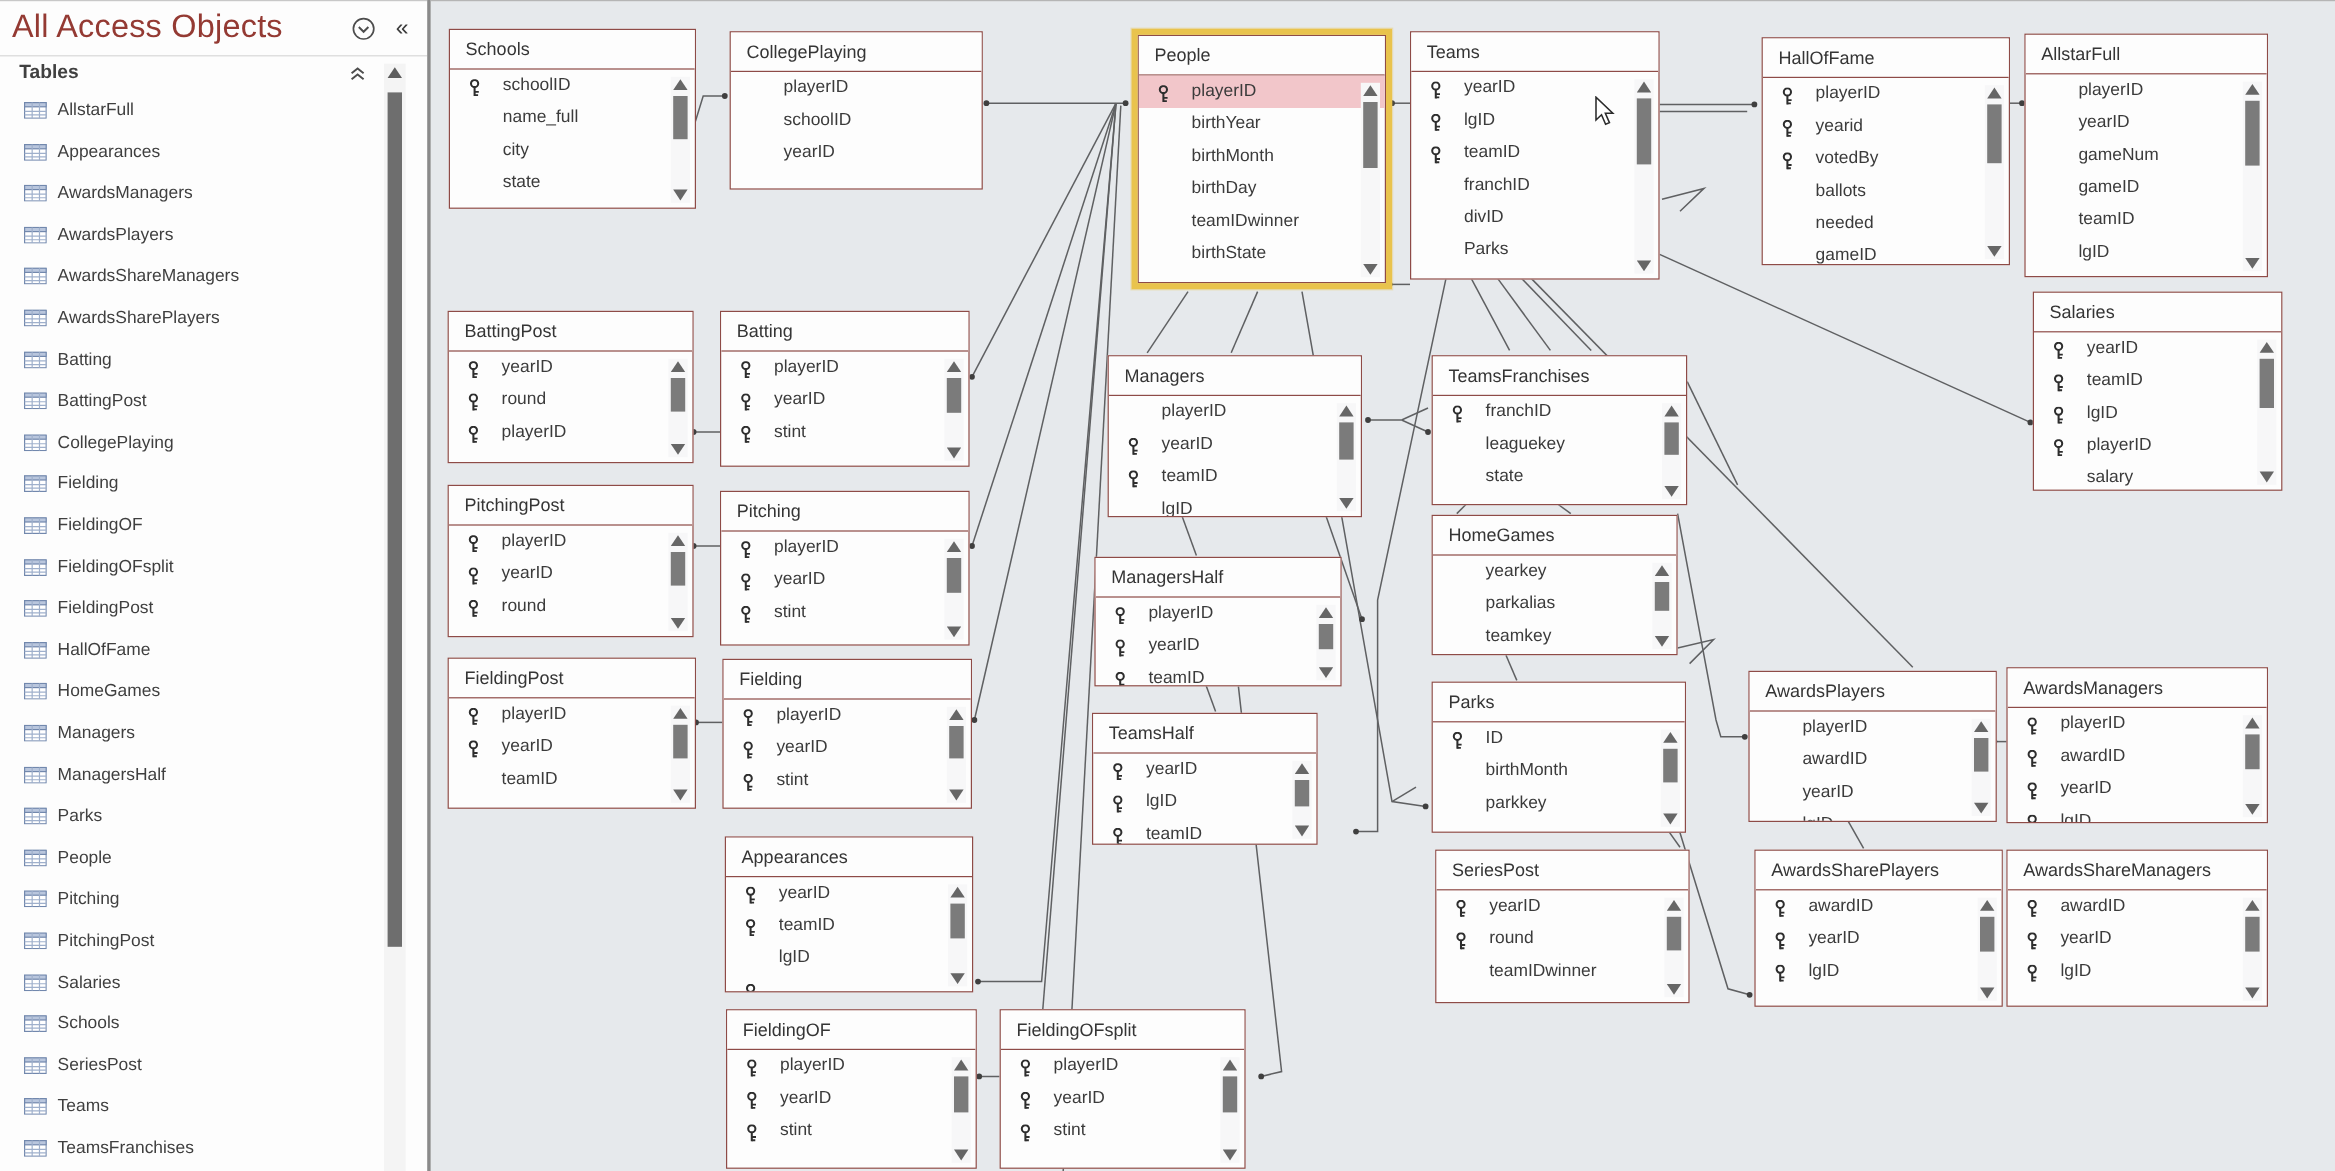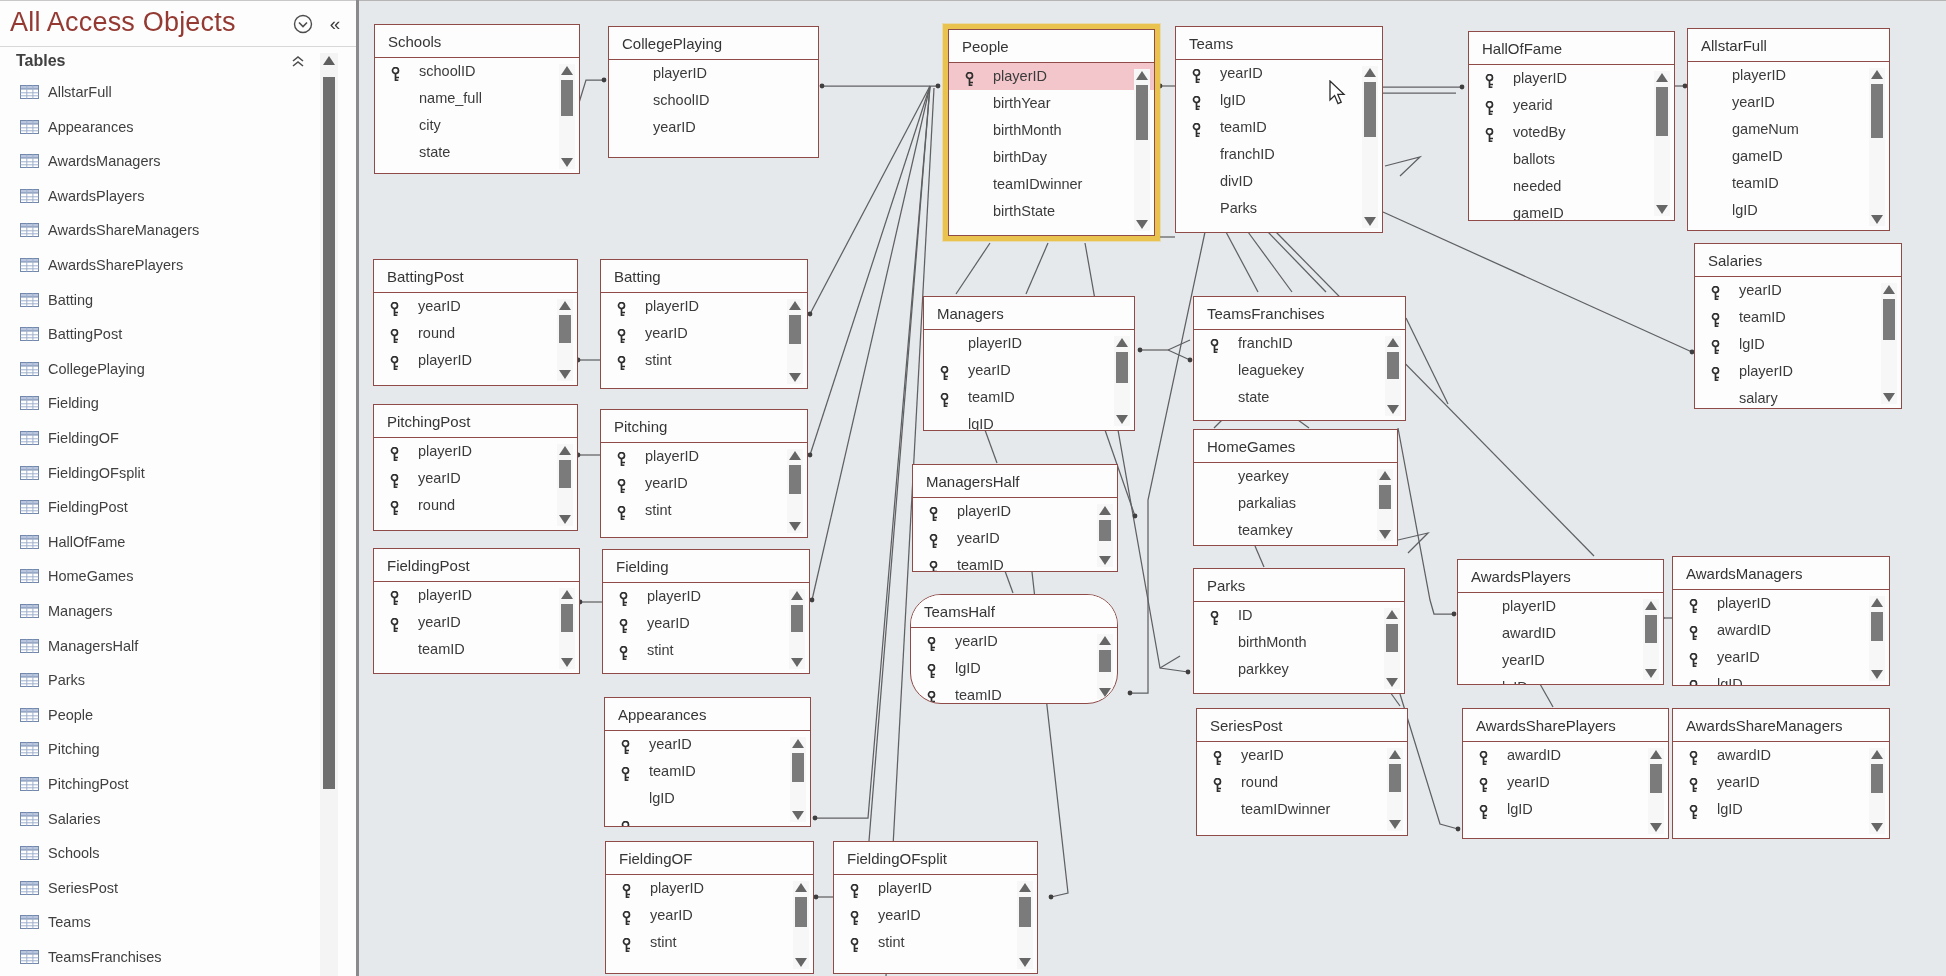--- a/index.html
+++ b/index.html
@@ -791,21 +791,21 @@
               <line x1="5.5" y1="6.6" x2="5.5" y2="14" stroke="#2e2e2e" stroke-width="1.7"></line>
               <line x1="5.5" y1="10.5" x2="9" y2="10.5" stroke="#2e2e2e" stroke-width="1.5"></line>
               <line x1="5.5" y1="13.2" x2="8.4" y2="13.2" stroke="#2e2e2e" stroke-width="1.5"></line>
             </svg></span><span>teamID</span></div>
         <div class="tsb" style="top: 39px; height: 63px;">
           <div class="up"></div>
           <div class="thumb" style="height: 21px;"></div>
           <div class="dn"></div>
         </div>
       </div>
-      <div class="tbl" style="left: 551px; top: 593px; width: 208px; height: 110px; border-radius: 31px;">
+      <div class="tbl" style="left: 551px; top: 593px; width: 188px; height: 110px;">
         <div class="ttl">TeamsHalf</div>
         <div class="row"><span class="key"><svg width="11" height="15" viewBox="0 0 11 15">
               <circle cx="5.5" cy="3.6" r="3" fill="none" stroke="#2e2e2e" stroke-width="1.7"></circle>
               <line x1="5.5" y1="6.6" x2="5.5" y2="14" stroke="#2e2e2e" stroke-width="1.7"></line>
               <line x1="5.5" y1="10.5" x2="9" y2="10.5" stroke="#2e2e2e" stroke-width="1.5"></line>
               <line x1="5.5" y1="13.2" x2="8.4" y2="13.2" stroke="#2e2e2e" stroke-width="1.5"></line>
             </svg></span><span>yearID</span></div>
         <div class="row"><span class="key"><svg width="11" height="15" viewBox="0 0 11 15">
               <circle cx="5.5" cy="3.6" r="3" fill="none" stroke="#2e2e2e" stroke-width="1.7"></circle>
               <line x1="5.5" y1="6.6" x2="5.5" y2="14" stroke="#2e2e2e" stroke-width="1.7"></line>

